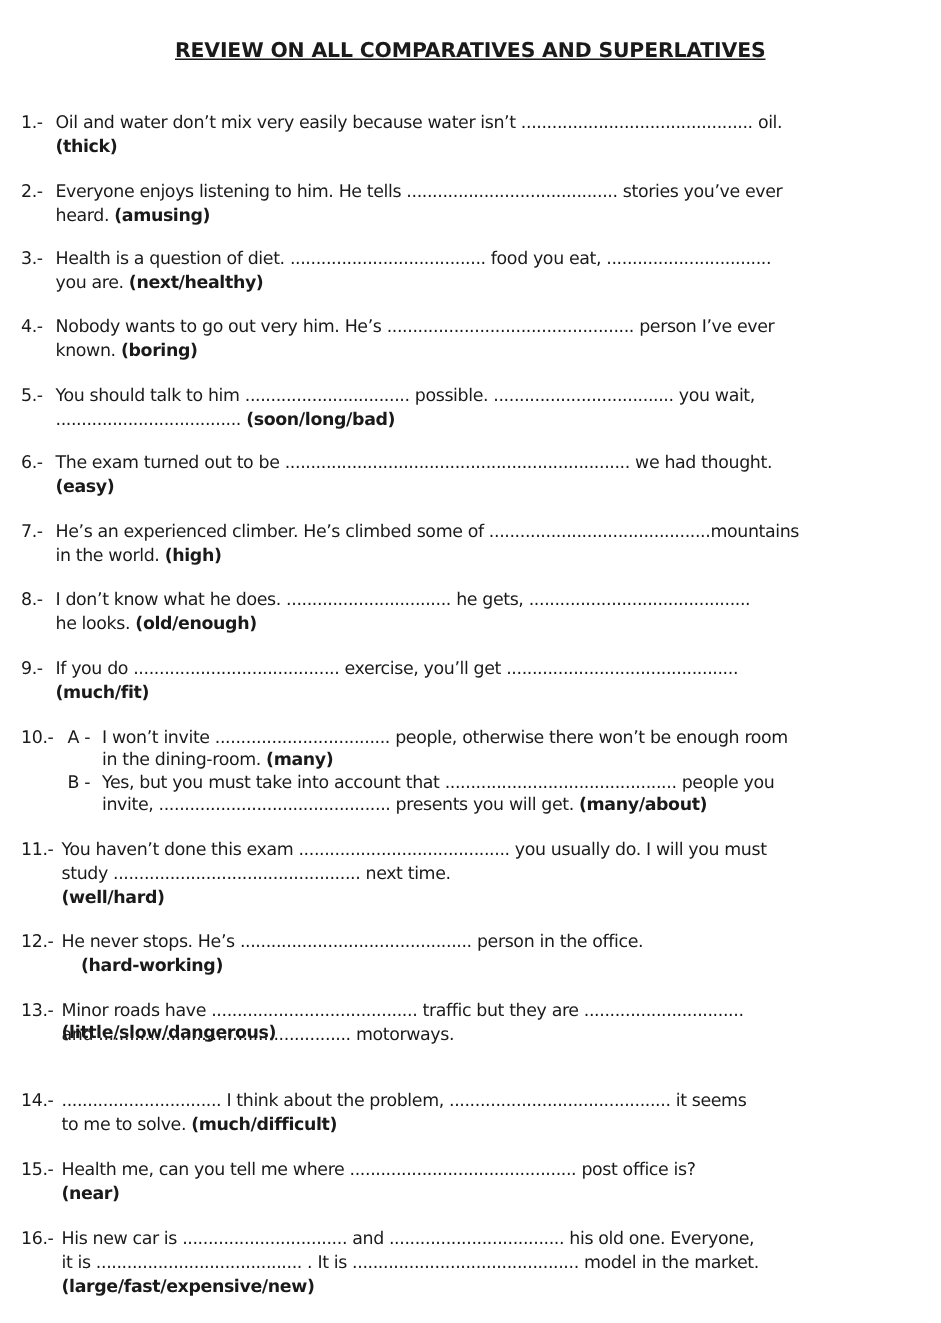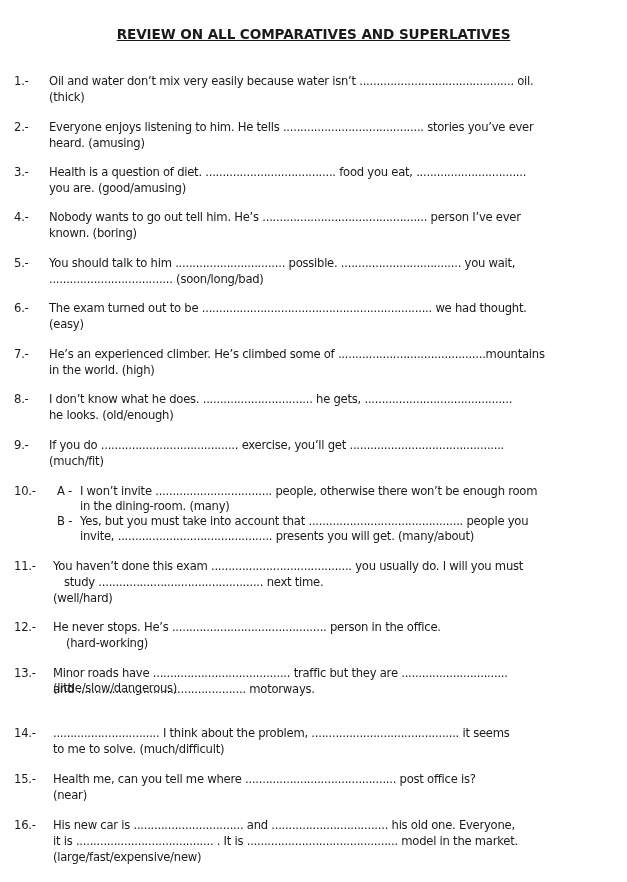--- a/index.html
+++ b/index.html
@@ -7,22 +7,22 @@
     width: 627px; height: 882px; overflow: hidden; position: relative;
     font-family: "DejaVu Sans", sans-serif; color: #1a1a1a;
   }
   .title {
     position: absolute; left: 0; width: 627px; top: 26px;
     text-align: center; font-weight: bold; font-size: 13.6px;
     text-decoration: underline; letter-spacing: -0.1px;
   }
   .item { position: absolute; left: 0; width: 627px; font-size: 11.6px; line-height: 15.5px; letter-spacing: -0.25px; }
   .num { position: absolute; left: 14px; top: 0; white-space: nowrap; }
-  .line { position: absolute; white-space: nowrap; margin-left: 12px; }
-  .hint { font-weight: normal; }
+  .line { position: absolute; white-space: nowrap; }
+  .hint { font-weight: bold; }
 </style>
 </head>
 <body>
 
 <div class="title">REVIEW ON ALL COMPARATIVES AND SUPERLATIVES</div>
 
 <div class="item" style="top:74px">
   <span class="num">1.-</span>
   <span class="line" style="left:37px;top:0">Oil and water don’t mix very easily because water isn’t .............................................  oil.</span>
   <span class="line hint" style="left:37px;top:16px">(thick)</span>
@@ -30,26 +30,26 @@
 
 <div class="item" style="top:120px">
   <span class="num">2.-</span>
   <span class="line" style="left:37px;top:0">Everyone enjoys listening to him. He tells ......................................... stories you’ve ever</span>
   <span class="line" style="left:37px;top:16px"><span>heard.</span> <span class="hint">(amusing)</span></span>
 </div>
 
 <div class="item" style="top:165px">
   <span class="num">3.-</span>
   <span class="line" style="left:37px;top:0">Health is a question of diet. ...................................... food you eat, ................................</span>
-  <span class="line" style="left:37px;top:16px"><span>you are.</span> <span class="hint">(good/amusing)</span></span>
+  <span class="line" style="left:37px;top:16px"><span>you are.</span> <span class="hint">(next/healthy)</span></span>
 </div>
 
 <div class="item" style="top:210px">
   <span class="num">4.-</span>
-  <span class="line" style="left:37px;top:0">Nobody wants to go out tell him. He’s ................................................ person I’ve ever</span>
+  <span class="line" style="left:37px;top:0">Nobody wants to go out very him. He’s ................................................ person I’ve ever</span>
   <span class="line" style="left:37px;top:16px"><span>known.</span> <span class="hint">(boring)</span></span>
 </div>
 
 <div class="item" style="top:256px">
   <span class="num">5.-</span>
   <span class="line" style="left:37px;top:0">You should talk to him ................................ possible. ................................... you wait,</span>
   <span class="line" style="left:37px;top:16px"><span>....................................</span> <span class="hint">(soon/long/bad)</span></span>
 </div>
 
 <div class="item" style="top:301px">
@@ -82,21 +82,21 @@
   <span class="line" style="left:68px;top:0">I won’t invite .................................. people, otherwise there won’t be enough room</span>
   <span class="line" style="left:68px;top:15px"><span>in the dining-room.</span> <span class="hint">(many)</span></span>
   <span class="line" style="left:45px;top:30px">B -</span>
   <span class="line" style="left:68px;top:30px">Yes, but you must take into account that ............................................. people you</span>
   <span class="line" style="left:68px;top:45px"><span>invite, ............................................. presents you will get.</span> <span class="hint">(many/about)</span></span>
 </div>
 
 <div class="item" style="top:559px">
   <span class="num">11.-</span>
   <span class="line" style="left:41px;top:0">You haven’t done this exam ......................................... you usually do. I will you must</span>
-  <span class="line" style="left:52px;top:16px">study ................................................ next time.</span>
+  <span class="line" style="left:41px;top:16px">study ................................................ next time.</span>
   <span class="line hint" style="left:41px;top:32px">(well/hard)</span>
 </div>
 
 <div class="item" style="top:620px">
   <span class="num">12.-</span>
   <span class="line" style="left:41px;top:0">He never stops. He’s ............................................. person in the office.</span>
   <span class="line hint" style="left:54px;top:16px">(hard-working)</span>
 </div>
 
 <div class="item" style="top:666px">

